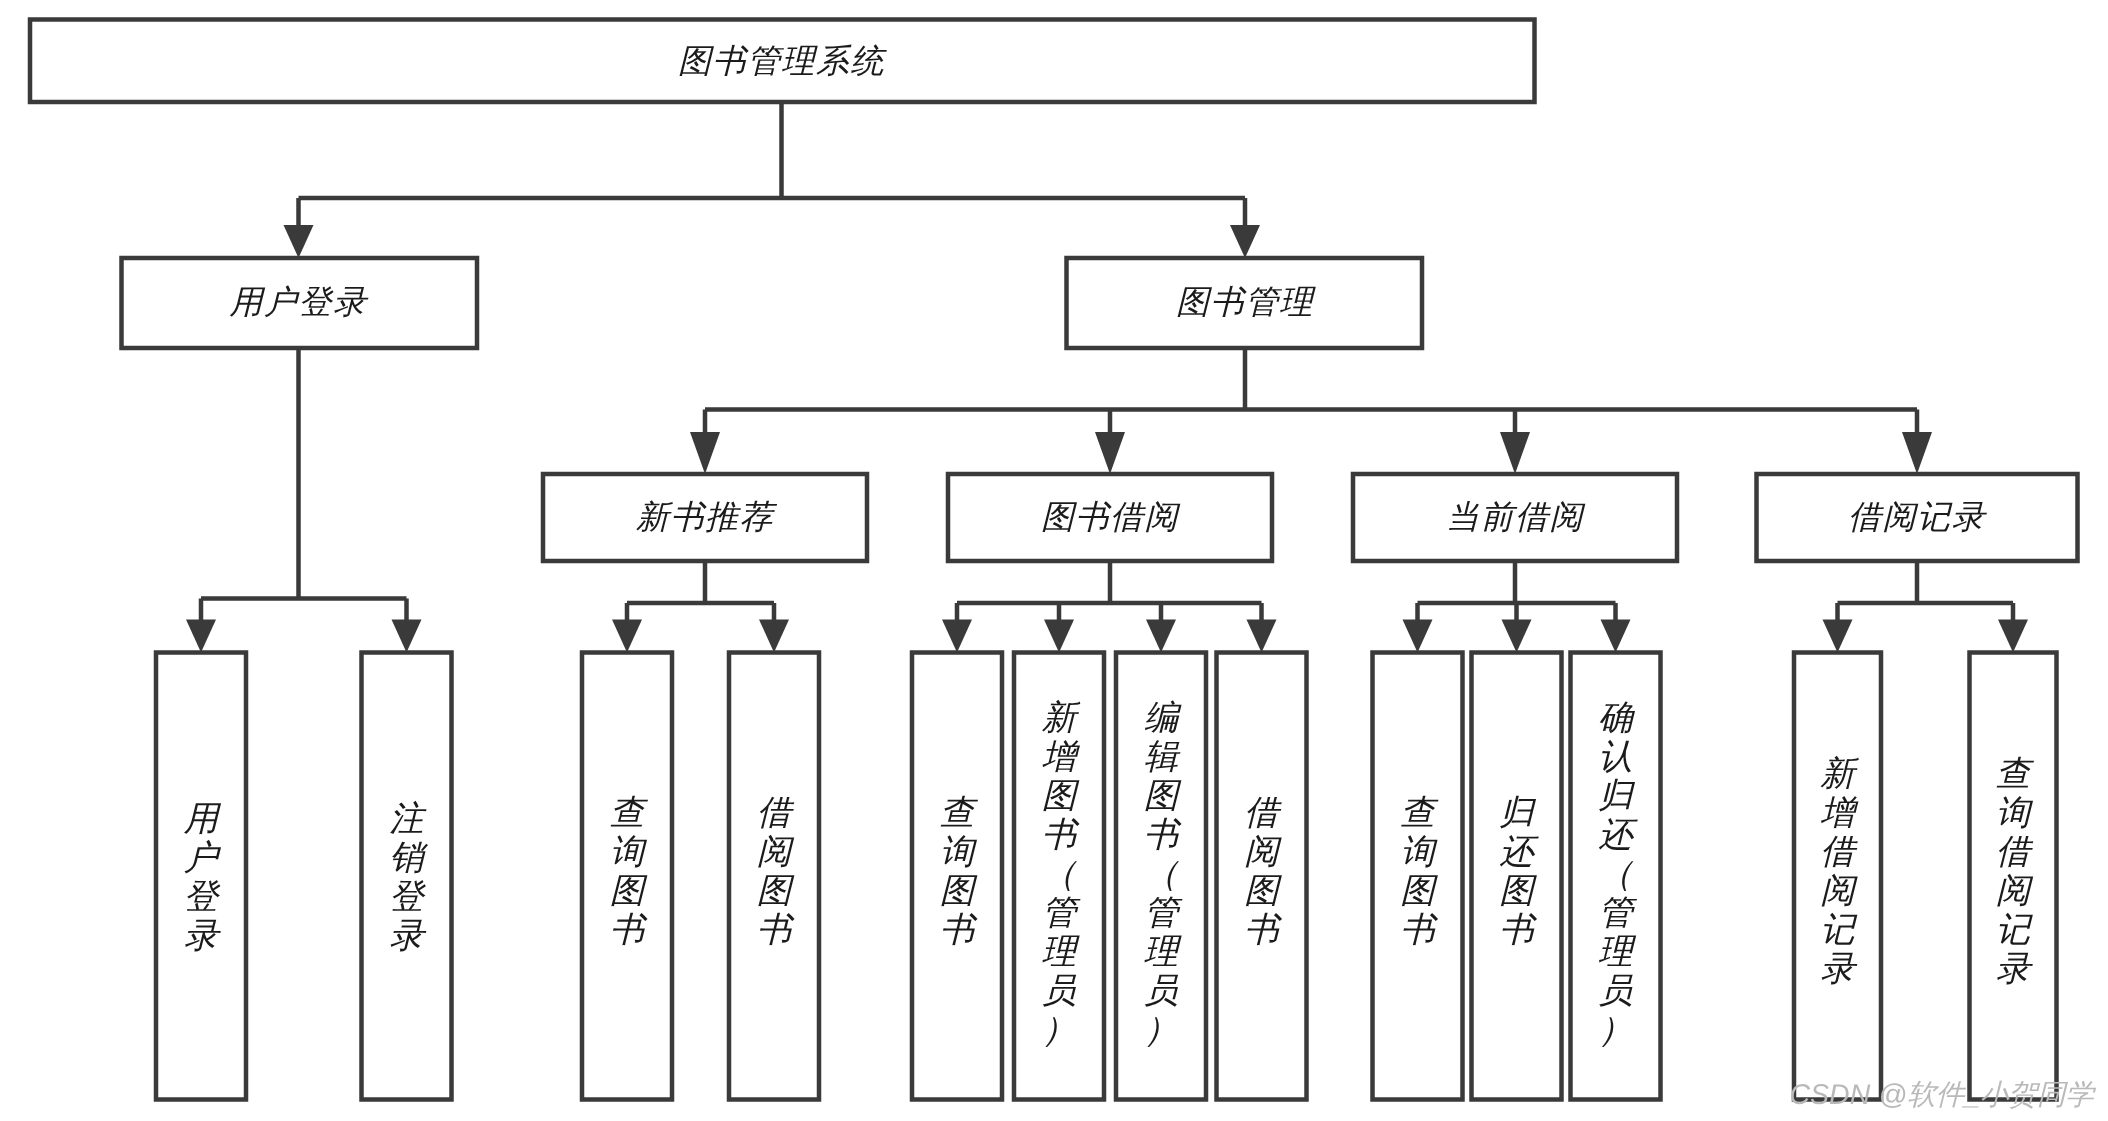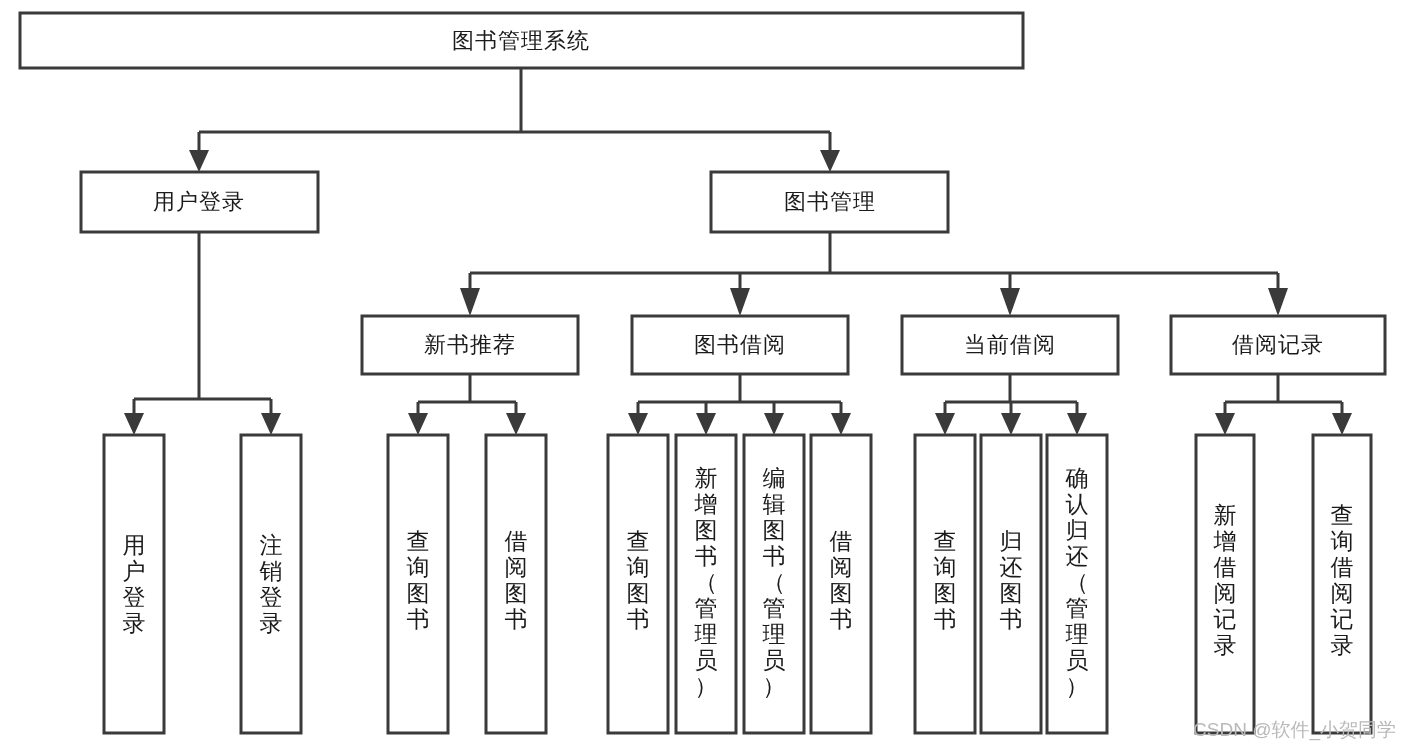--- a/index.html
+++ b/index.html
@@ -11,20 +11,21 @@
   body {
     width: 1405px;
     height: 747px;
     font-family: "Liberation Sans", "DejaVu Sans", sans-serif;
     overflow: hidden;
   }
   #diagram-root {
     position: relative;
     width: 1405px;
     height: 558px;
+    font-style: italic;
   }
   svg.diagram {
     display: block;
     width: 1405px;
     height: 747px;
   }
   .node-box {
     fill: #ffffff;
     stroke: #3a3a3a;
     stroke-width: 3;

